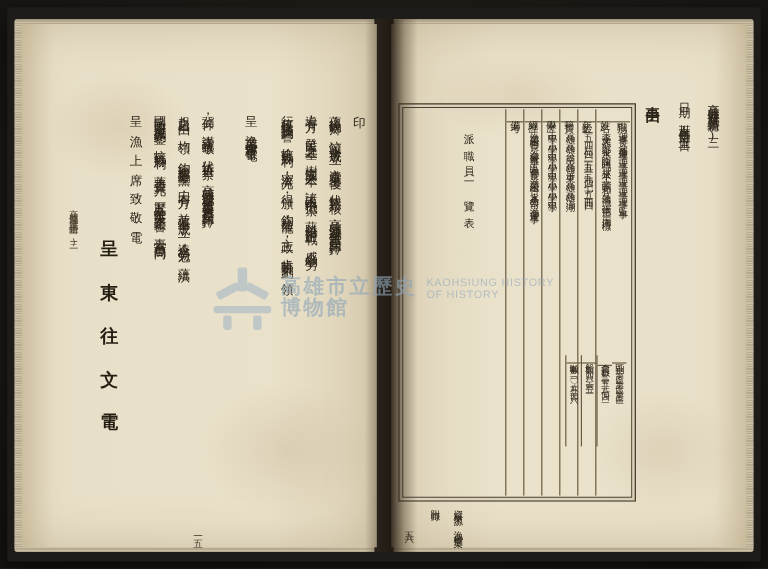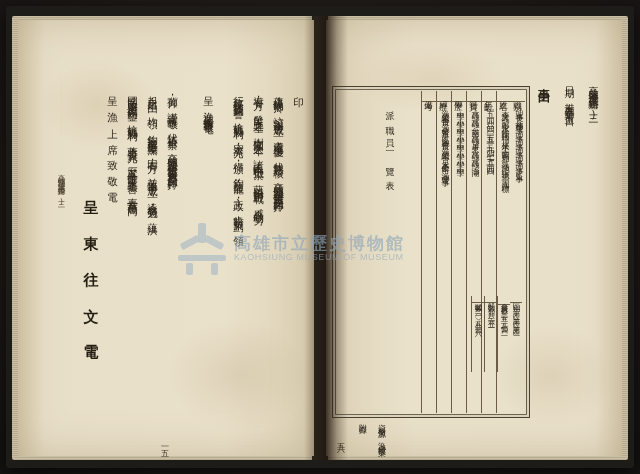--- a/index.html
+++ b/index.html
@@ -265,21 +265,21 @@
     flex: 0 0 auto;
   }
   .wm-logo span {
     position: absolute;
     background: #9fb4c4;
     border-radius: 2px;
     opacity: 0.9;
   }
   .wm-text {
     display: flex;
-    flex-direction: column;
+    flex-direction: row;
     line-height: 1.05;
   }
   .wm-cn {
     font-size: 17px;
     letter-spacing: 2px;
     color: #8fa6b8;
     font-weight: bold;
     font-family: "DejaVu Sans", sans-serif;
   }
   .wm-en {
@@ -465,17 +465,17 @@
     <div class="wm-logo">
       <span style="left:22px;top:0px;width:8px;height:20px;transform:rotate(0deg);"></span>
       <span style="left:4px;top:16px;width:20px;height:7px;transform:rotate(-28deg);"></span>
       <span style="left:28px;top:16px;width:20px;height:7px;transform:rotate(28deg);"></span>
       <span style="left:2px;top:32px;width:48px;height:6px;"></span>
       <span style="left:10px;top:40px;width:7px;height:12px;"></span>
       <span style="left:35px;top:40px;width:7px;height:12px;"></span>
     </div>
     <div class="wm-text">
       <div class="wm-cn">高雄市立歷史博物館</div>
-      <div class="wm-en">KAOHSIUNG MUSEUM OF MUSEUM</div>
+      <div class="wm-en">KAOHSIUNG HISTORY OF HISTORY</div>
     </div>
   </div>
 
 </div>
 
 </body></html>

